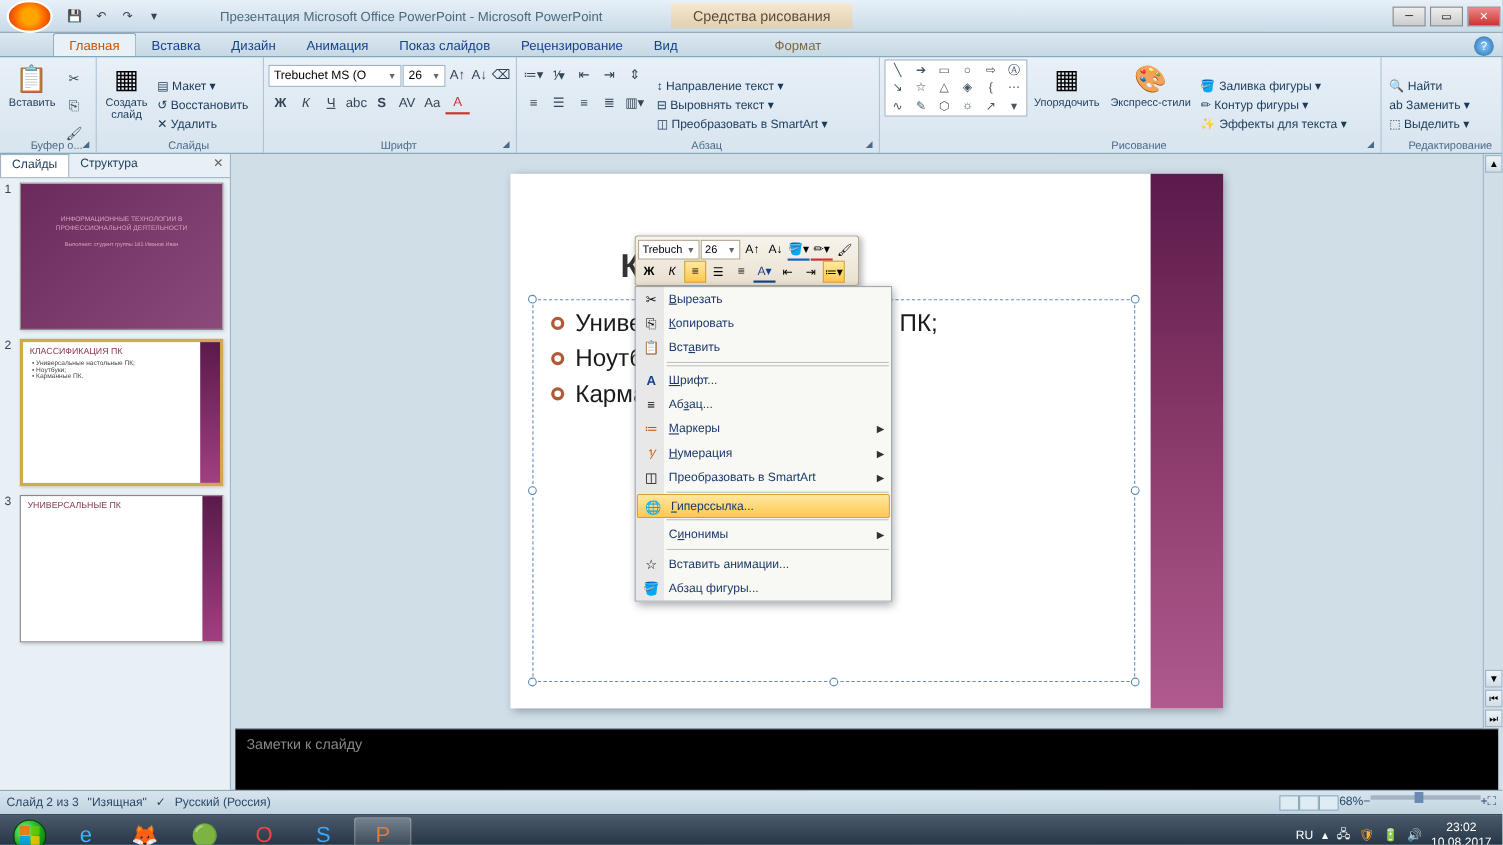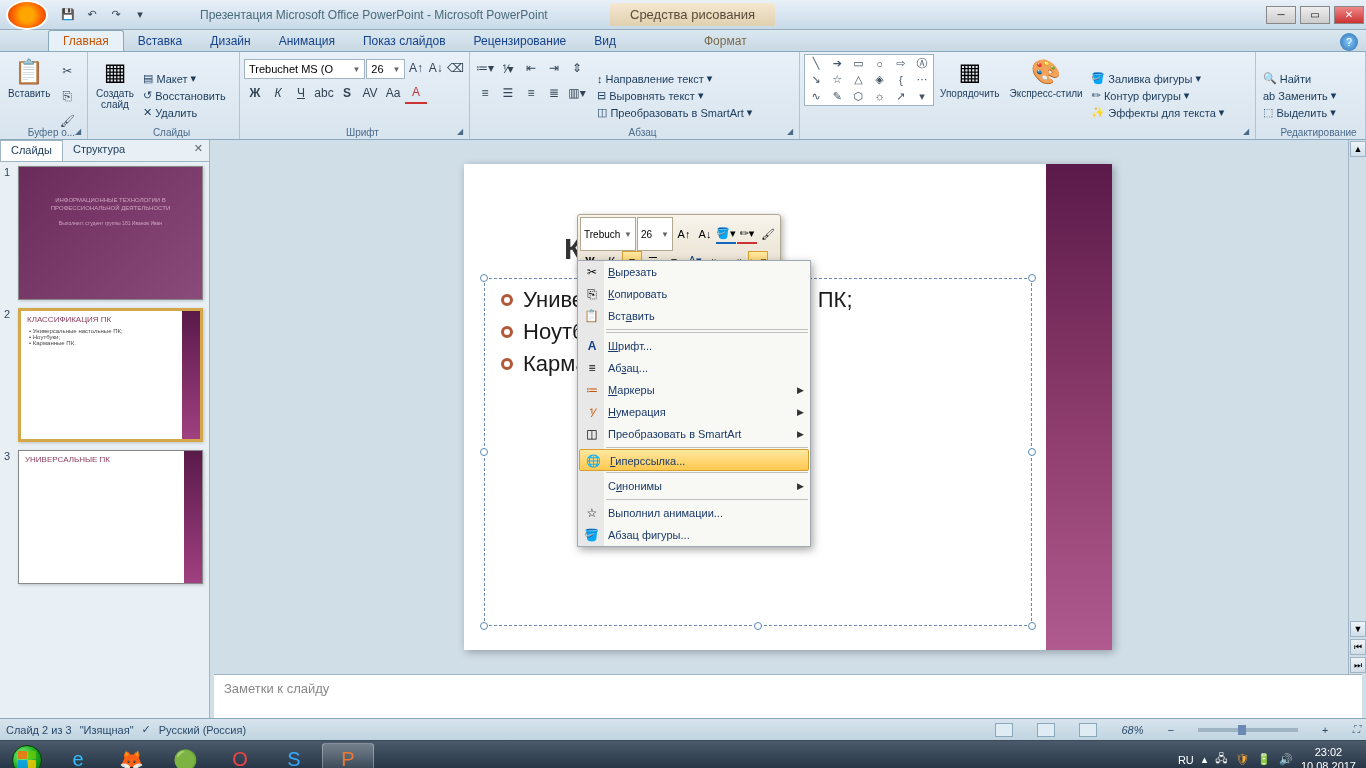--- a/index.html
+++ b/index.html
@@ -61,39 +61,39 @@
 .slide-grad { position: absolute; right: 0; top: 0; bottom: 0; width: 66px; background: linear-gradient(180deg, #5a1a4a 0%, #8a3a6a 50%, #b05a90 100%); }
 .slide-title-text { position: absolute; top: 68px; left: 100px; font-size: 30px; font-weight: bold; color: #c05a3a; letter-spacing: 2px; }
 .text-frame { position: absolute; top: 114px; left: 20px; right: 80px; bottom: 24px; border: 1.5px dashed #6a8ab4; }
 .handle { position: absolute; width: 8px; height: 8px; background: #fff; border: 1px solid #5a8ab4; border-radius: 50%; }
 .bullet-list { padding: 8px 16px; }
 .bullet-item { display: flex; align-items: center; gap: 10px; margin-bottom: 6px; font-size: 22px; color: #1a1a1a; }
 .bullet { width: 12px; height: 12px; border-radius: 50%; border: 3px solid #b05a3a; background: #fff; flex-shrink: 0; }
 
 .mini-toolbar { position: absolute; background: linear-gradient(180deg, #f8f4ec, #e8e0d0); border: 1px solid #b0a890; border-radius: 3px; box-shadow: 2px 2px 6px rgba(0,0,0,0.3); padding: 2px; z-index: 100; }
 .mini-row { display: flex; gap: 1px; align-items: center; }
-.mini-combo { height: 34px; border: 1px solid #b0a890; background: #fff; font-size: 10px; padding: 0 3px; display: flex; align-items: center; justify-content: space-between; }
+.mini-combo { height: 18px; border: 1px solid #b0a890; background: #fff; font-size: 10px; padding: 0 3px; display: flex; align-items: center; justify-content: space-between; }
 .mini-btn { width: 20px; height: 20px; display: flex; align-items: center; justify-content: center; font-size: 11px; cursor: pointer; }
 .mini-btn.hl { background: linear-gradient(180deg, #ffe8a0, #ffc850); border: 1px solid #d4a030; }
 
 .context-menu { position: absolute; width: 234px; background: linear-gradient(90deg, #e8e8e8 0, #e8e8e8 26px, #f8f8f4 26px, #f8f8f4 100%); border: 1px solid #a0a8b0; box-shadow: 2px 3px 8px rgba(0,0,0,0.35); z-index: 101; font-size: 11px; }
 .menu-item { display: flex; align-items: center; height: 22px; padding: 0 6px 0 4px; cursor: pointer; position: relative; }
 .menu-item:hover, .menu-item.hover { background: linear-gradient(180deg, #ffe8a0, #ffc850); border: 1px solid #d4a030; border-radius: 2px; margin: -1px 1px; height: 22px; padding-top: 1px; }
 .menu-icon { width: 20px; height: 16px; display: flex; align-items: center; justify-content: center; font-size: 12px; margin-right: 6px; }
 .menu-label { color: #1a3a6a; }
 .menu-label .ul { text-decoration: underline; }
 .menu-arrow { margin-left: auto; font-size: 9px; color: #333; }
 .menu-sep { height: 1px; background: #c0c0c0; margin: 2px 2px 2px 28px; }
 
-.notes-area { height: 44px; background: #ffffff; border-top: 1px solid #a0b4c4; margin: 0 4px 0 4px; padding: 6px 10px; font-size: 13px; color: #888; }
+.notes-area { height: 56px; background: #000000; border-top: 1px solid #a0b4c4; margin: 0 4px 0 4px; padding: 6px 10px; font-size: 13px; color: #888; }
 .v-scroll { position: absolute; right: 0; top: 0; bottom: 0; width: 18px; background: #d0dee8; border-left: 1px solid #a0b4c4; }
 .scroll-btn { width: 16px; height: 16px; background: linear-gradient(180deg, #eef4f8, #d0dee8); border: 1px solid #a0b4c4; margin: 1px; font-size: 9px; display: flex; align-items: center; justify-content: center; cursor: pointer; }
 
 .statusbar { height: 22px; background: linear-gradient(180deg, #d8e4ee, #c0d4e0); border-top: 1px solid #8ab; display: flex; align-items: center; font-size: 11px; color: #2a4a6a; padding: 0 6px; gap: 8px; }
-.statusbar .right { margin-left: auto; display: flex; align-items: center; gap: 24px; font-style: italic; }
+.statusbar .right { margin-left: auto; display: flex; align-items: flex-start; gap: 0; }
 .view-btn { width: 18px; height: 14px; border: 1px solid #8ab; background: #e0ecf4; cursor: pointer; }
 .zoom-slider { width: 100px; height: 4px; background: #a0b4c4; position: relative; }
 .zoom-thumb { position: absolute; left: 40px; top: -3px; width: 8px; height: 10px; background: #6a8ab4; }
 
 .taskbar { height: 38px; background: linear-gradient(180deg, #4a5a6a, #1a2a3a); display: flex; align-items: center; padding: 0 4px; gap: 2px; border-top: 1px solid #3a4a5a; }
 .start-btn { width: 46px; height: 34px; border-radius: 4px; display: flex; align-items: center; justify-content: center; cursor: pointer; }
 .start-orb { width: 30px; height: 30px; border-radius: 50%; background: radial-gradient(circle at 35% 35%, #8f8, #2a2, #060); border: 1px solid #040; display: grid; grid-template: 1fr 1fr / 1fr 1fr; gap: 1px; padding: 5px; }
 .start-orb div { background: rgba(255,255,255,0.6); border-radius: 1px; }
 .start-orb div:nth-child(1){background:rgba(255,100,0,0.8);} .start-orb div:nth-child(2){background:rgba(100,200,0,0.8);} .start-orb div:nth-child(3){background:rgba(0,150,255,0.8);} .start-orb div:nth-child(4){background:rgba(255,200,0,0.8);}
 .task-btn { width: 52px; height: 34px; border-radius: 3px; display: flex; align-items: center; justify-content: center; font-size: 20px; cursor: pointer; color: #fff; }
@@ -261,20 +261,21 @@
       <div class="big-btn">
         <div class="icon">🎨</div>
         <div class="lbl">Экспресс-стили</div>
       </div>
       <div class="col" style="justify-content:center;gap:2px">
         <div class="sm-btn-lbl"><span>🪣</span><span>Заливка фигуры</span> ▾</div>
         <div class="sm-btn-lbl"><span>✏</span><span>Контур фигуры</span> ▾</div>
         <div class="sm-btn-lbl"><span>✨</span><span>Эффекты для текста</span> ▾</div>
       </div>
     </div>
+    <div class="r-group-label">Рисование</div>
     <div class="r-group-launcher">◢</div>
   </div>
 
   <div class="r-group" style="flex:1">
     <div class="r-content col" style="justify-content:center;gap:2px">
       <div class="sm-btn-lbl">
           <span>🔍</span>
           <span>Найти</span>
         </div>
       <div class="sm-btn-lbl"><span>ab</span><span>Заменить</span> ▾</div>
@@ -424,21 +425,21 @@
           </div>
         <div class="menu-sep"></div>
         <div class="menu-item">
             <div class="menu-icon"></div>
             <span class="menu-label">С<span class="ul">и</span>нонимы</span>
             <span class="menu-arrow">▶</span>
           </div>
         <div class="menu-sep"></div>
         <div class="menu-item">
             <div class="menu-icon">☆</div>
-            <span class="menu-label">Выполнил анимации...</span>
+            <span class="menu-label">Вставить анимации...</span>
           </div>
         <div class="menu-item">
             <div class="menu-icon">🪣</div>
             <span class="menu-label">Абзац фигуры...</span>
           </div>
       </div>
 
       <div class="v-scroll">
         <div class="scroll-btn" style="position:absolute;top:0">▲</div>
         <div class="scroll-btn" style="position:absolute;bottom:36px">▼</div>

